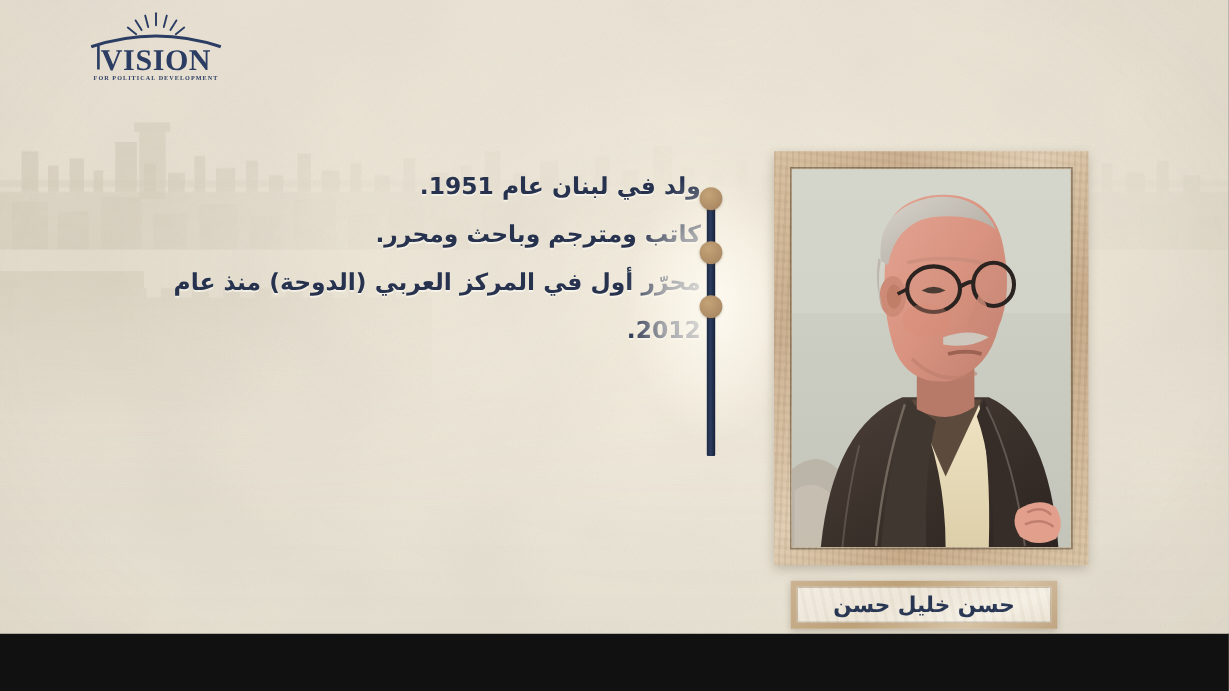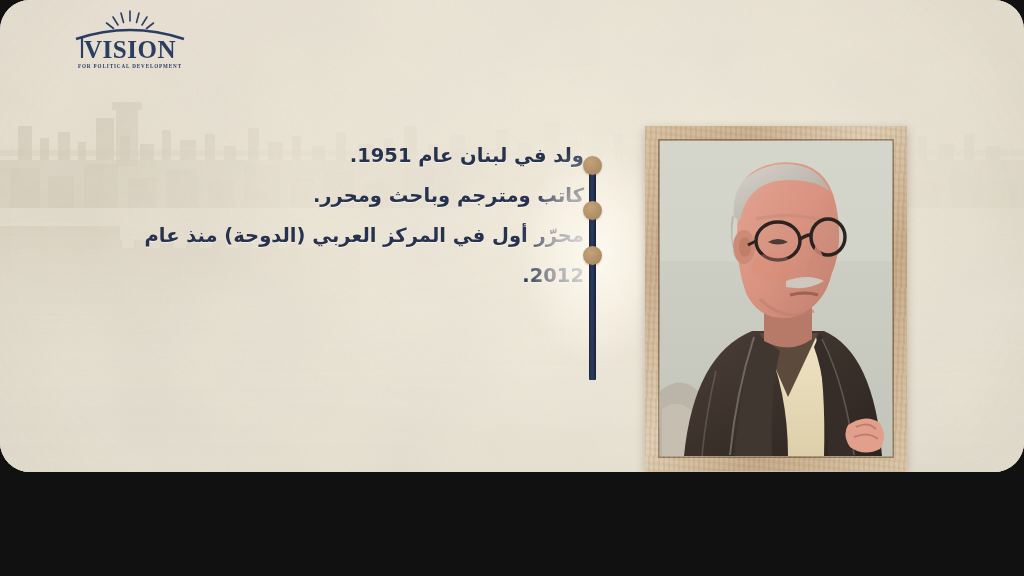--- a/index.html
+++ b/index.html
@@ -4,25 +4,24 @@
 <title>Vision — Profile Card</title>
 <style>
   html, body {
     margin: 0;
     padding: 0;
     background: #111;
   }
   #stage {
     position: relative;
     width: 1024px;
-    height: 472px;
+    height: 528px;
     overflow: hidden;
     font-family: "DejaVu Sans", "Liberation Sans", sans-serif;
     background: #e6e0d2;
-    border-radius: 30px;
   }
 
   
   .bg-base {
     position: absolute;
     inset: 0;
     background:
       linear-gradient(175deg, #ece5d7 0%, #e7e0d0 35%, #e4ddcd 60%, #e9e3d5 100%);
   }
   

